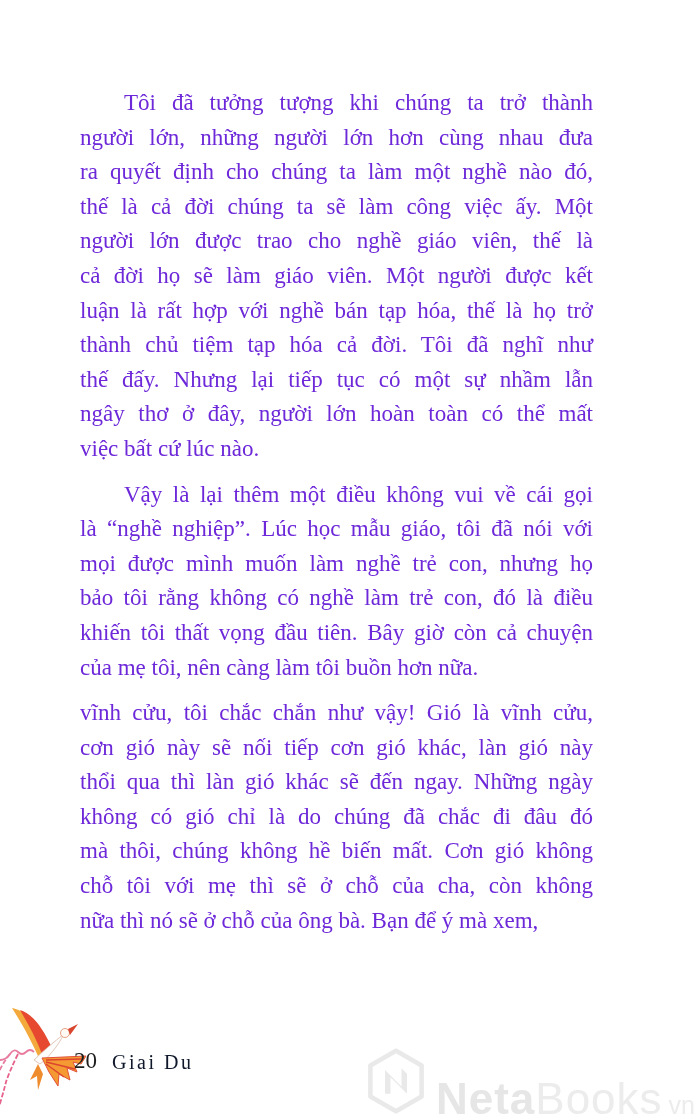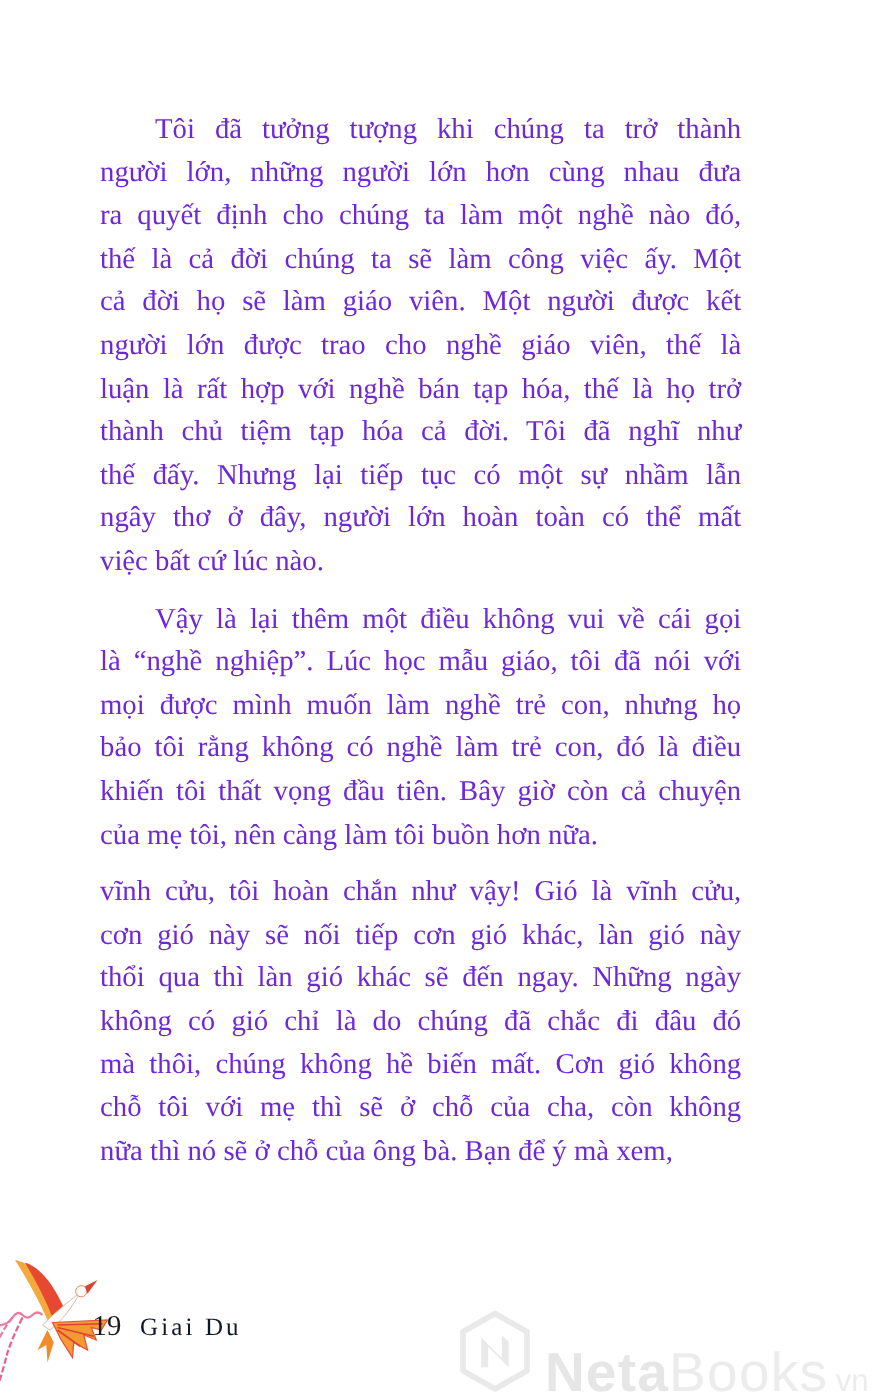--- a/index.html
+++ b/index.html
@@ -53,38 +53,38 @@
 </style>
 </head>
 <body>
 
 <div class="text-block">
     <div class="para">
       <div class="line first">Tôi đã tưởng tượng khi chúng ta trở thành</div>
       <div class="line">người lớn, những người lớn hơn cùng nhau đưa</div>
       <div class="line">ra quyết định cho chúng ta làm một nghề nào đó,</div>
       <div class="line">thế là cả đời chúng ta sẽ làm công việc ấy. Một</div>
+      <div class="line">người lớn được trao cho nghề giáo viên, thế là</div>
       <div class="line">cả đời họ sẽ làm giáo viên. Một người được kết</div>
-      <div class="line">người lớn được trao cho nghề giáo viên, thế là</div>
       <div class="line">luận là rất hợp với nghề bán tạp hóa, thế là họ trở</div>
       <div class="line">thành chủ tiệm tạp hóa cả đời. Tôi đã nghĩ như</div>
       <div class="line">thế đấy. Nhưng lại tiếp tục có một sự nhầm lẫn</div>
       <div class="line">ngây thơ ở đây, người lớn hoàn toàn có thể mất</div>
       <div class="line last">việc bất cứ lúc nào.</div>
     </div>
     <div class="para">
       <div class="line first">Vậy là lại thêm một điều không vui về cái gọi</div>
       <div class="line">là “nghề nghiệp”. Lúc học mẫu giáo, tôi đã nói với</div>
       <div class="line">mọi được mình muốn làm nghề trẻ con, nhưng họ</div>
       <div class="line">bảo tôi rằng không có nghề làm trẻ con, đó là điều</div>
       <div class="line">khiến tôi thất vọng đầu tiên. Bây giờ còn cả chuyện</div>
       <div class="line last">của mẹ tôi, nên càng làm tôi buồn hơn nữa.</div>
     </div>
     <div class="para">
-      <div class="line">vĩnh cửu, tôi hoàn chắn như vậy! Gió là vĩnh cửu,</div>
+      <div class="line">vĩnh cửu, tôi chắc chắn như vậy! Gió là vĩnh cửu,</div>
       <div class="line">cơn gió này sẽ nối tiếp cơn gió khác, làn gió này</div>
       <div class="line">thổi qua thì làn gió khác sẽ đến ngay. Những ngày</div>
       <div class="line">không có gió chỉ là do chúng đã chắc đi đâu đó</div>
       <div class="line">mà thôi, chúng không hề biến mất. Cơn gió không</div>
       <div class="line">chỗ tôi với mẹ thì sẽ ở chỗ của cha, còn không</div>
       <div class="line last">nữa thì nó sẽ ở chỗ của ông bà. Bạn để ý mà xem,</div>
     </div>
   </div>
 
 <svg class="kite" viewBox="0 0 118 118" aria-hidden="true">
@@ -102,21 +102,21 @@
 
   <circle cx="71" cy="31" r="4.5" fill="#fffaf4" stroke="#e08a6a" stroke-width="0.8"></circle>
   <path d="M74,27 L84,22 L76,33 Z" fill="#d9452e"></path>
 
   <path d="M48,56 L92,54 L87,62 L79,60 L83,70 L73,66 L76,78 L65,72 L64,84 L55,70 Z" fill="#f59a33" stroke="#e2523a" stroke-width="1"></path>
   <path d="M52,58 L88,57 M52,60 L81,67 M52,62 L70,75" fill="none" stroke="#dd4430" stroke-width="1.4"></path>
 
   <path d="M44,62 L36,78 L43,74 L44,88 L49,72 Z" fill="#ef8c2e"></path>
 </svg>
 
-<div class="footer-pageno">19</div>
+<div class="footer-pageno">20</div>
 <div class="footer-title">Giai Du</div>
 
 <div class="watermark">
   <svg class="wm-logo" viewBox="0 0 70 74" aria-hidden="true">
     <polygon points="35,4 63,20 63,54 35,70 7,54 7,20" fill="none" stroke="#e9e9e9" stroke-width="5" stroke-linejoin="round"></polygon>
     <path d="M23,51 L23,25 L29,31 L41,43 L41,23 L47,29 L47,51 L41,45 L29,33 L29,51 Z" fill="#e9e9e9"></path>
   </svg>
   <div class="wm-words">
     <span class="wm-neta">Neta</span>
     <span class="wm-books">Books</span>

